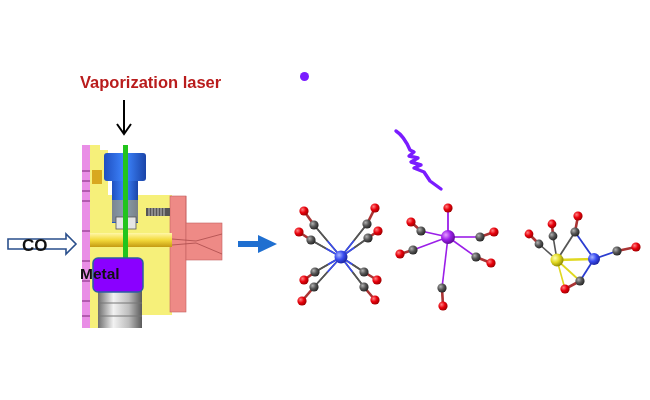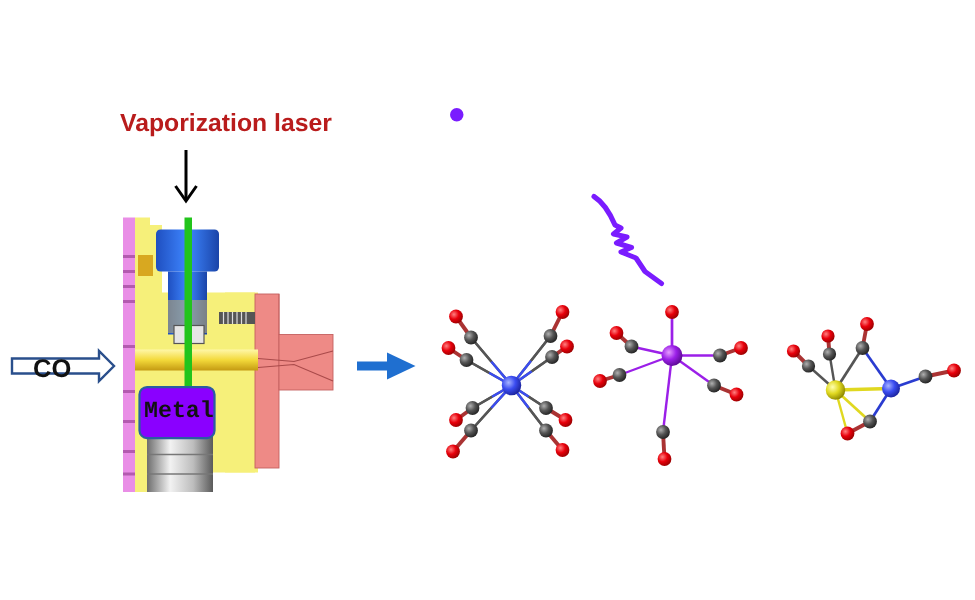--- a/index.html
+++ b/index.html
@@ -239,19 +239,19 @@
       <line x1="617" y1="251" x2="636" y2="247" stroke="#a33" stroke-width="2.6"></line>
       <circle cx="617" cy="251" r="4.6" fill="url(#cGray)"></circle>
       <circle cx="636" cy="247" r="4.6" fill="url(#oRed)"></circle>
       <circle cx="557" cy="260" r="6.5" fill="url(#mYellow)"></circle>
       <circle cx="594" cy="259" r="6" fill="url(#mBlue)"></circle>
     </g>
 </svg>
 
 <div class="abs co-label">CO</div>
 
-<div class="abs metal-label" style="left:96px; top:265px;font-family:Liberation Mono, monospace;">Metal</div>
+<div class="abs metal-label" style="left:80px; top:265px;">Metal</div>
 
 <div class="abs legend">
   <div class="legend-item">
     <span class="legend-dot"></span>
   </div>
 </div>
 
 </body></html>

